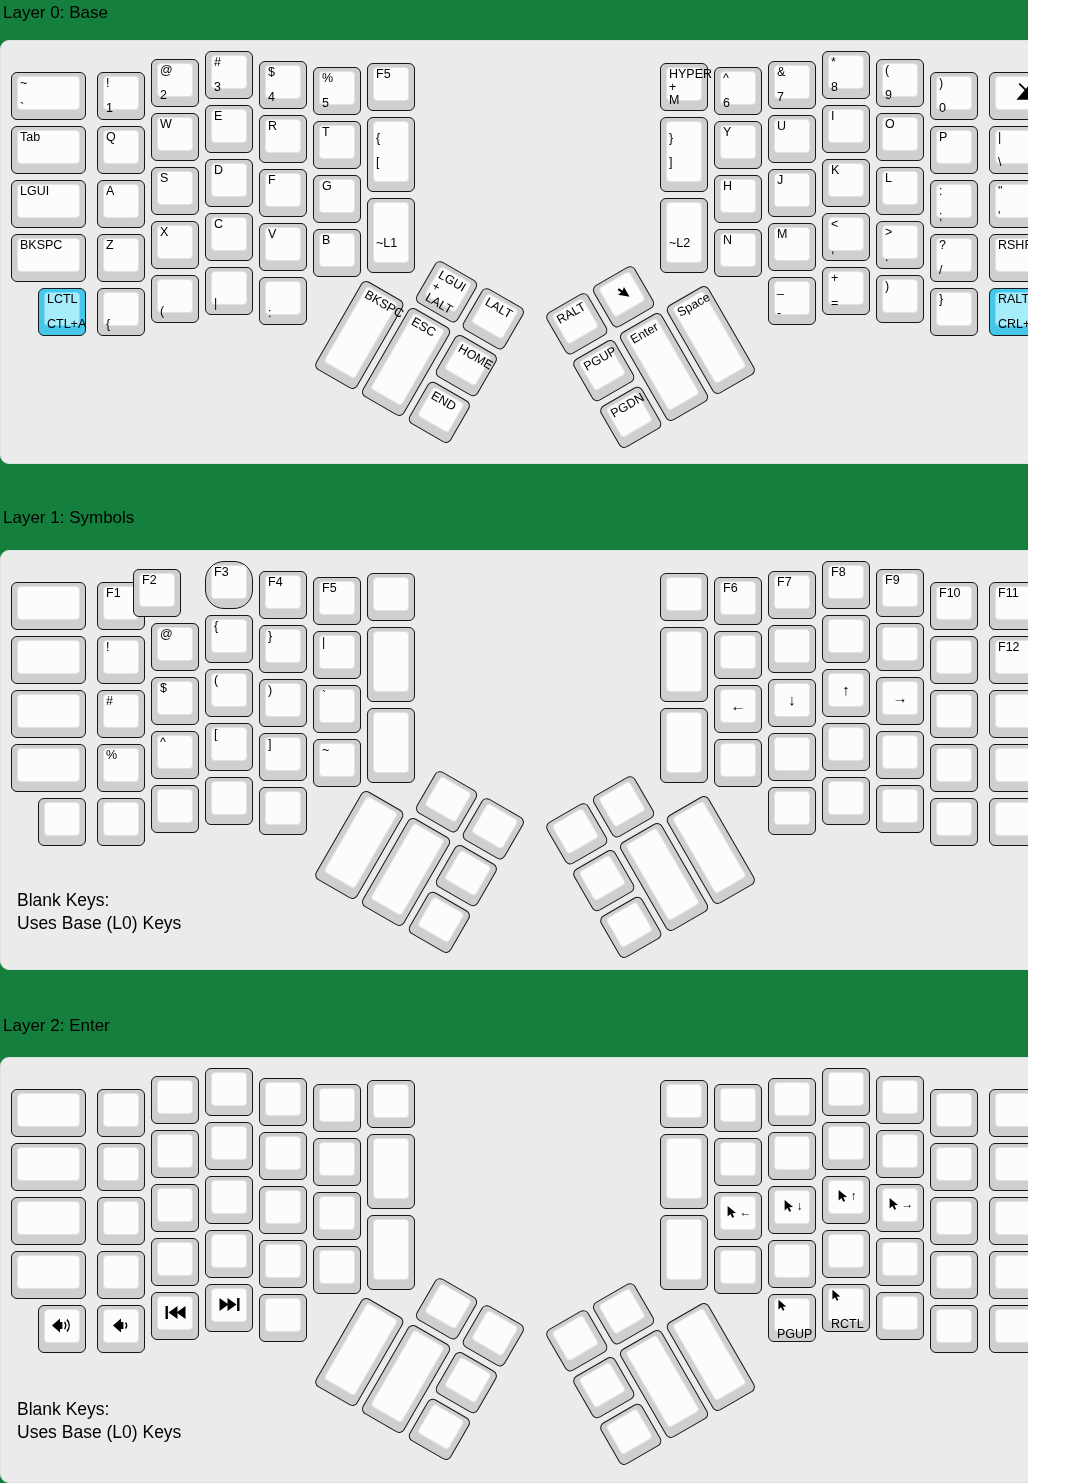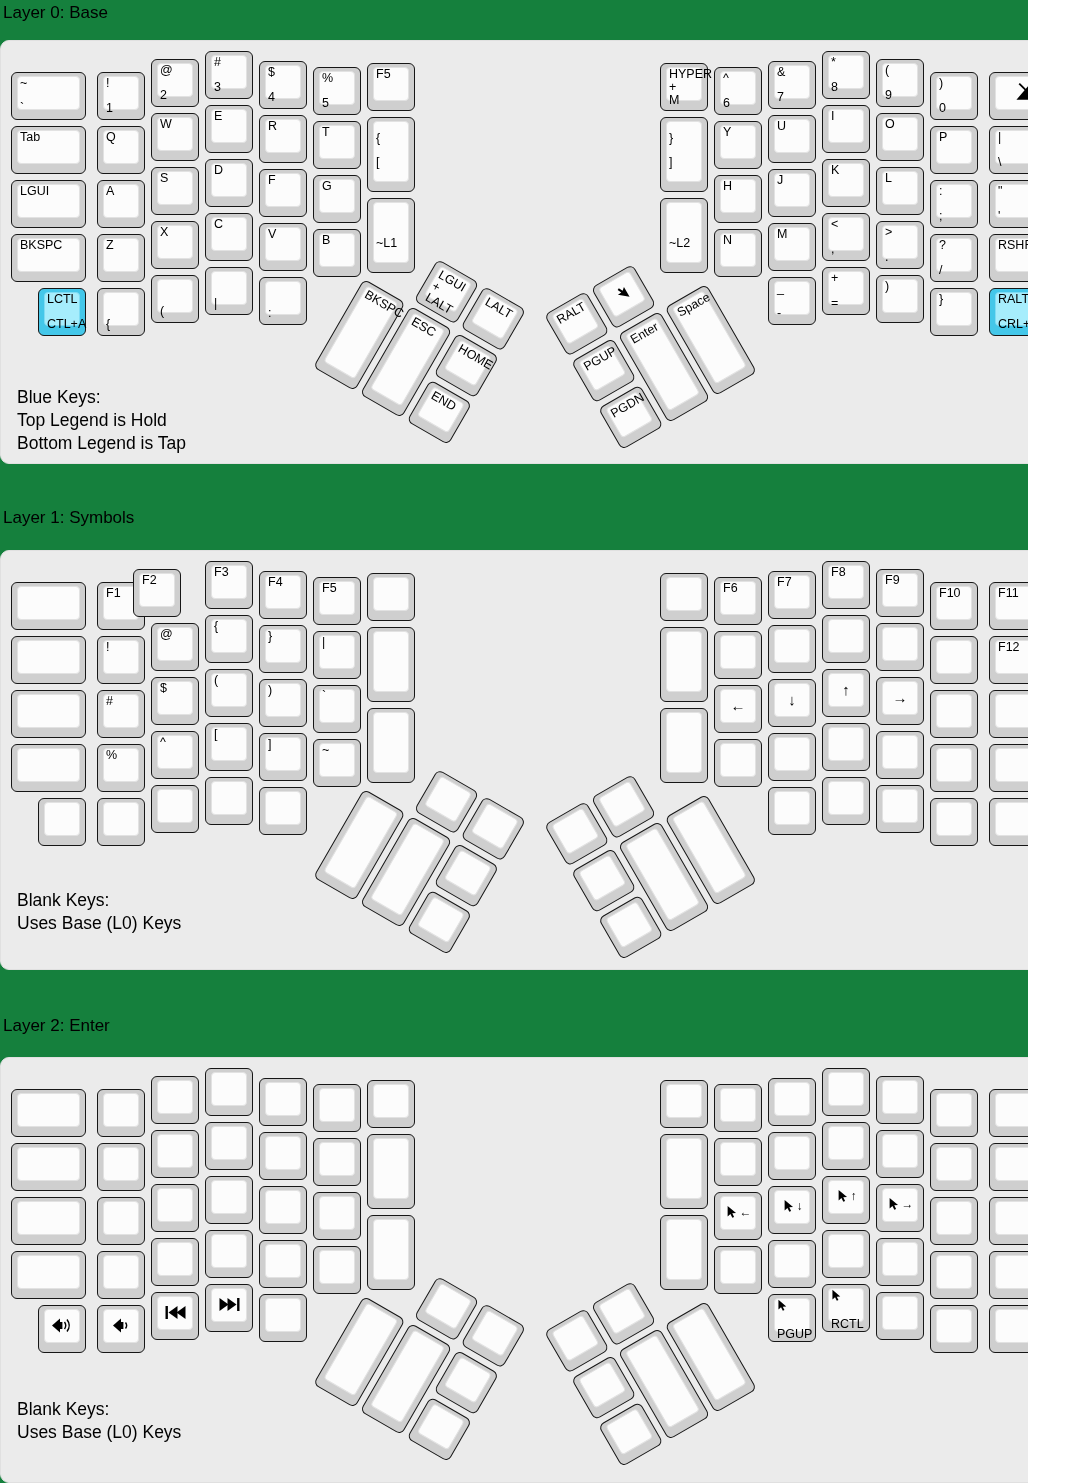--- a/index.html
+++ b/index.html
@@ -29,23 +29,20 @@
   .thumb{position:absolute;width:156px;height:156px;transform-origin:0 0;}
   .thumb .t{top:5px;}
   svg{display:block;}
 </style>
 </head>
 <body>
 
 <div class="page">
   <h2 class="layer-title" style="top:3px">Layer 0: Base</h2>
   <div class="panel" id="panel-0" style="top:40px;height:424px">
-    <div class="note" style="top:345px">Blue Keys:
-Top Legend is Hold
-Bottom Legend is Tap</div>
   <div class="key" style="left: 10px; top: 31px; width: 75px; height: 48px;">
         <div class="cap"></div>
         <div class="t">~</div>
         <div class="b">`</div>
       </div>
       <div class="key" style="left: 96px; top: 31px; width: 48px; height: 48px;">
         <div class="cap"></div>
         <div class="t">!</div>
         <div class="b">1</div>
       </div>
@@ -397,21 +394,21 @@
         <div class="cap"></div>
       </div>
       <div class="key" style="left: 96px; top: 31px; width: 48px; height: 48px;">
         <div class="cap"></div>
         <div class="t">F1</div>
       </div>
       <div class="key" style="left: 132px; top: 18px; width: 48px; height: 48px;">
         <div class="cap"></div>
         <div class="t">F2</div>
       </div>
-      <div class="key" style="left: 204px; top: 10px; width: 48px; height: 48px;">
+      <div class="key" style="left: 204px; top: 10px; width: 48px; height: 48px; border-radius: 19px;">
         <div class="cap"></div>
         <div class="t">F3</div>
       </div>
       <div class="key" style="left: 258px; top: 20px; width: 48px; height: 48px;">
         <div class="cap"></div>
         <div class="t">F4</div>
       </div>
       <div class="key" style="left: 312px; top: 26px; width: 48px; height: 48px;">
         <div class="cap"></div>
         <div class="t">F5</div>

